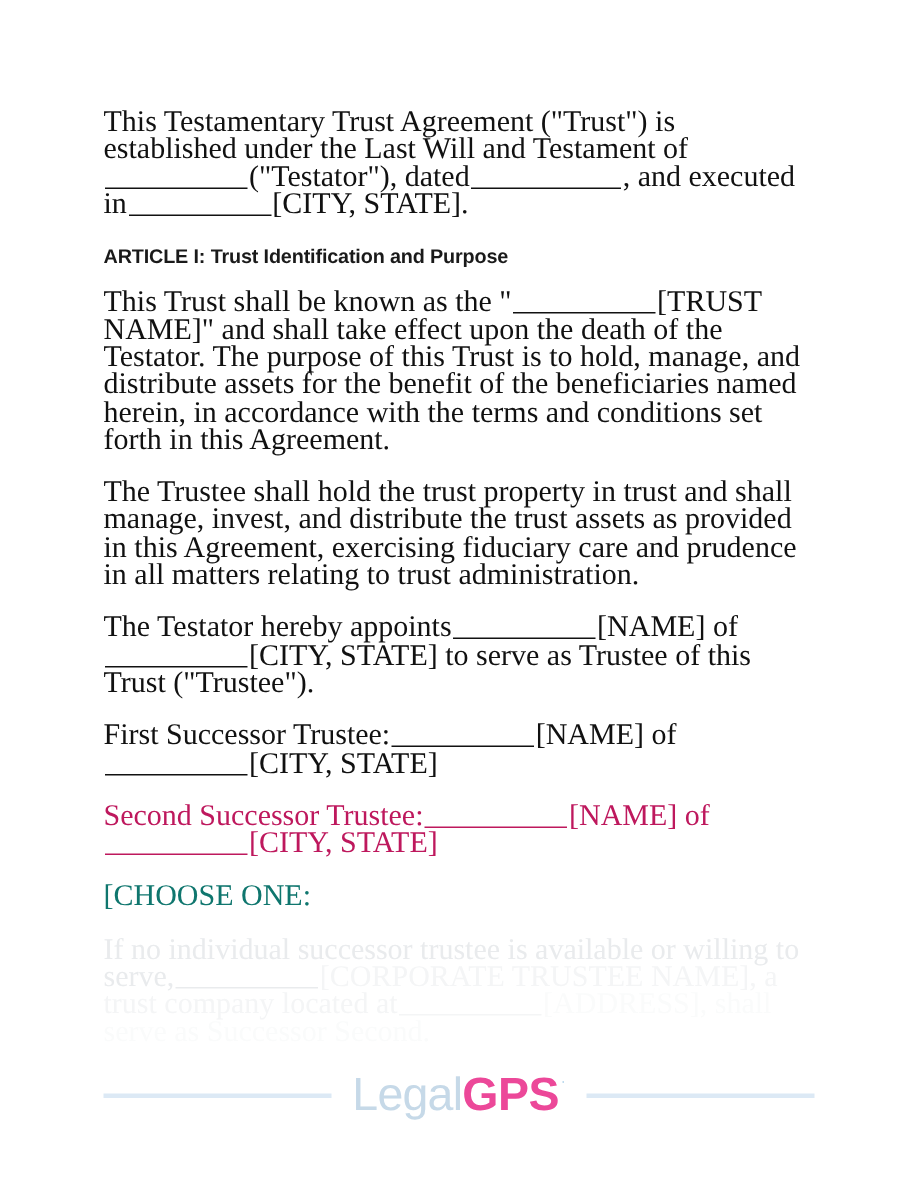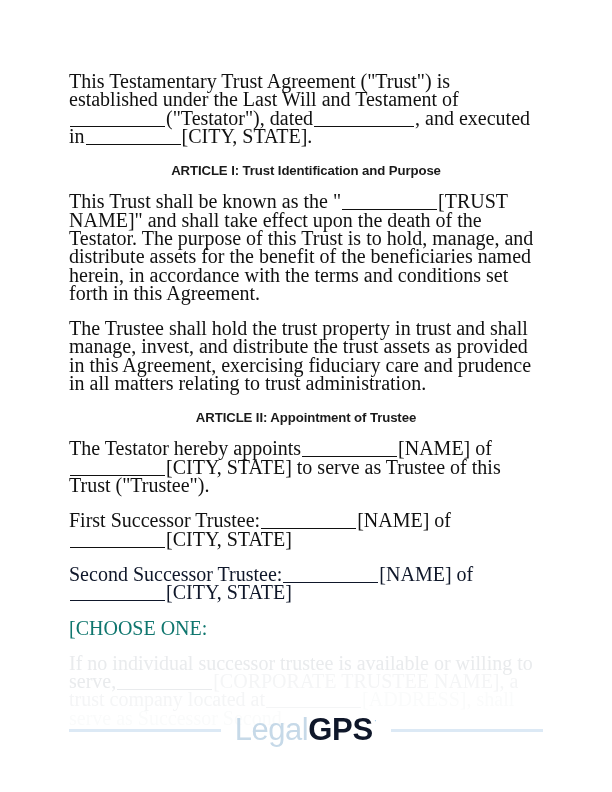--- a/index.html
+++ b/index.html
@@ -45,21 +45,20 @@
 
   
   .article-heading {
     font-family: "Liberation Sans", "DejaVu Sans", sans-serif;
     font-weight: bold;
     font-size: 13.2px;
     line-height: 1.3;
     color: #1a1a1a;
     margin: 0 0 13px 0;
     letter-spacing: -0.1px;
-    text-align: center;
   }
 
   
   .para {
     font-size: 20px;
     line-height: 18.3px;
     color: #111111;
     margin: 0 0 17px 0;
     text-align: left;
   }
@@ -71,21 +70,21 @@
     border-bottom: 1.1px solid currentColor;
     width: 95px;
     height: 12px;
     vertical-align: -2px;
     margin: 0 1px;
   }
   .blank.long  { width: 100px; }
 
   
   .fade-1 { color: #111111; }
-  .fade-2 { color: #0f172a; }
+  .fade-2 { color: #be185d; }
   .fade-3 { color: #0f766e; }
   .fade-4 { color: #e9ebed; }
   .fade-5 { color: #f4f5f6; }
   .fade-6 { color: #fafbfb; }
 
   
   .footer {
     position: absolute;
     left: 0;
     right: 0;
@@ -110,21 +109,21 @@
     position: relative;
     top: -1px;
   }
   .logo .legal {
     color: #c6d9e8;
     font-weight: normal;
     letter-spacing: -0.5px;
     margin-top: 20px;
   }
   .logo .gps {
-    color: #0f172a;
+    color: #ec4899;
     font-weight: bold;
     letter-spacing: -0.3px;
     margin-top: 28px;
   }
   .logo .reg {
     color: #a9cfe9;
     font-size: 10px;
     vertical-align: 16px;
     margin-left: 1px;
   }
@@ -138,21 +137,20 @@
 
 
     <p class="para fade-1"><span>This Testamentary Trust Agreement ("Trust") is established under the Last Will and Testament of</span><span class="blank"></span><span>("Testator"), dated</span><span class="blank long"></span><span>, and executed in</span><span class="blank"></span><span>[CITY, STATE].</span></p>
 
     <h2 class="article-heading">ARTICLE I:  Trust Identification and Purpose</h2>
 
     <p class="para fade-1"><span>This Trust shall be known as the "</span><span class="blank"></span><span>[TRUST NAME]" and shall take effect upon the death of the Testator. The purpose of this Trust is to hold, manage, and distribute assets for the benefit of the beneficiaries named herein, in accordance with the terms and conditions set forth in this Agreement.</span></p>
 
     <p class="para fade-1">The Trustee shall hold the trust property in trust and shall manage, invest, and distribute the trust assets as provided in this Agreement, exercising fiduciary care and prudence in all matters relating to trust administration.</p>
 
-    <h2 class="article-heading">ARTICLE II: Appointment of Trustee</h2>
 
     <p class="para fade-1"><span>The Testator hereby appoints</span><span class="blank"></span><span>[NAME] of</span><span class="blank"></span><span>[CITY, STATE] to serve as Trustee of this Trust ("Trustee").</span></p>
 
 
     <p class="para fade-1"><span>First Successor Trustee:</span><span class="blank"></span><span>[NAME] of</span><span class="blank"></span><span>[CITY, STATE]</span></p>
 
     <p class="para fade-2"><span>Second Successor Trustee:</span><span class="blank"></span><span>[NAME] of</span><span class="blank"></span><span>[CITY, STATE]</span></p>
 
     <p class="para fade-3">[CHOOSE ONE:</p>
 

